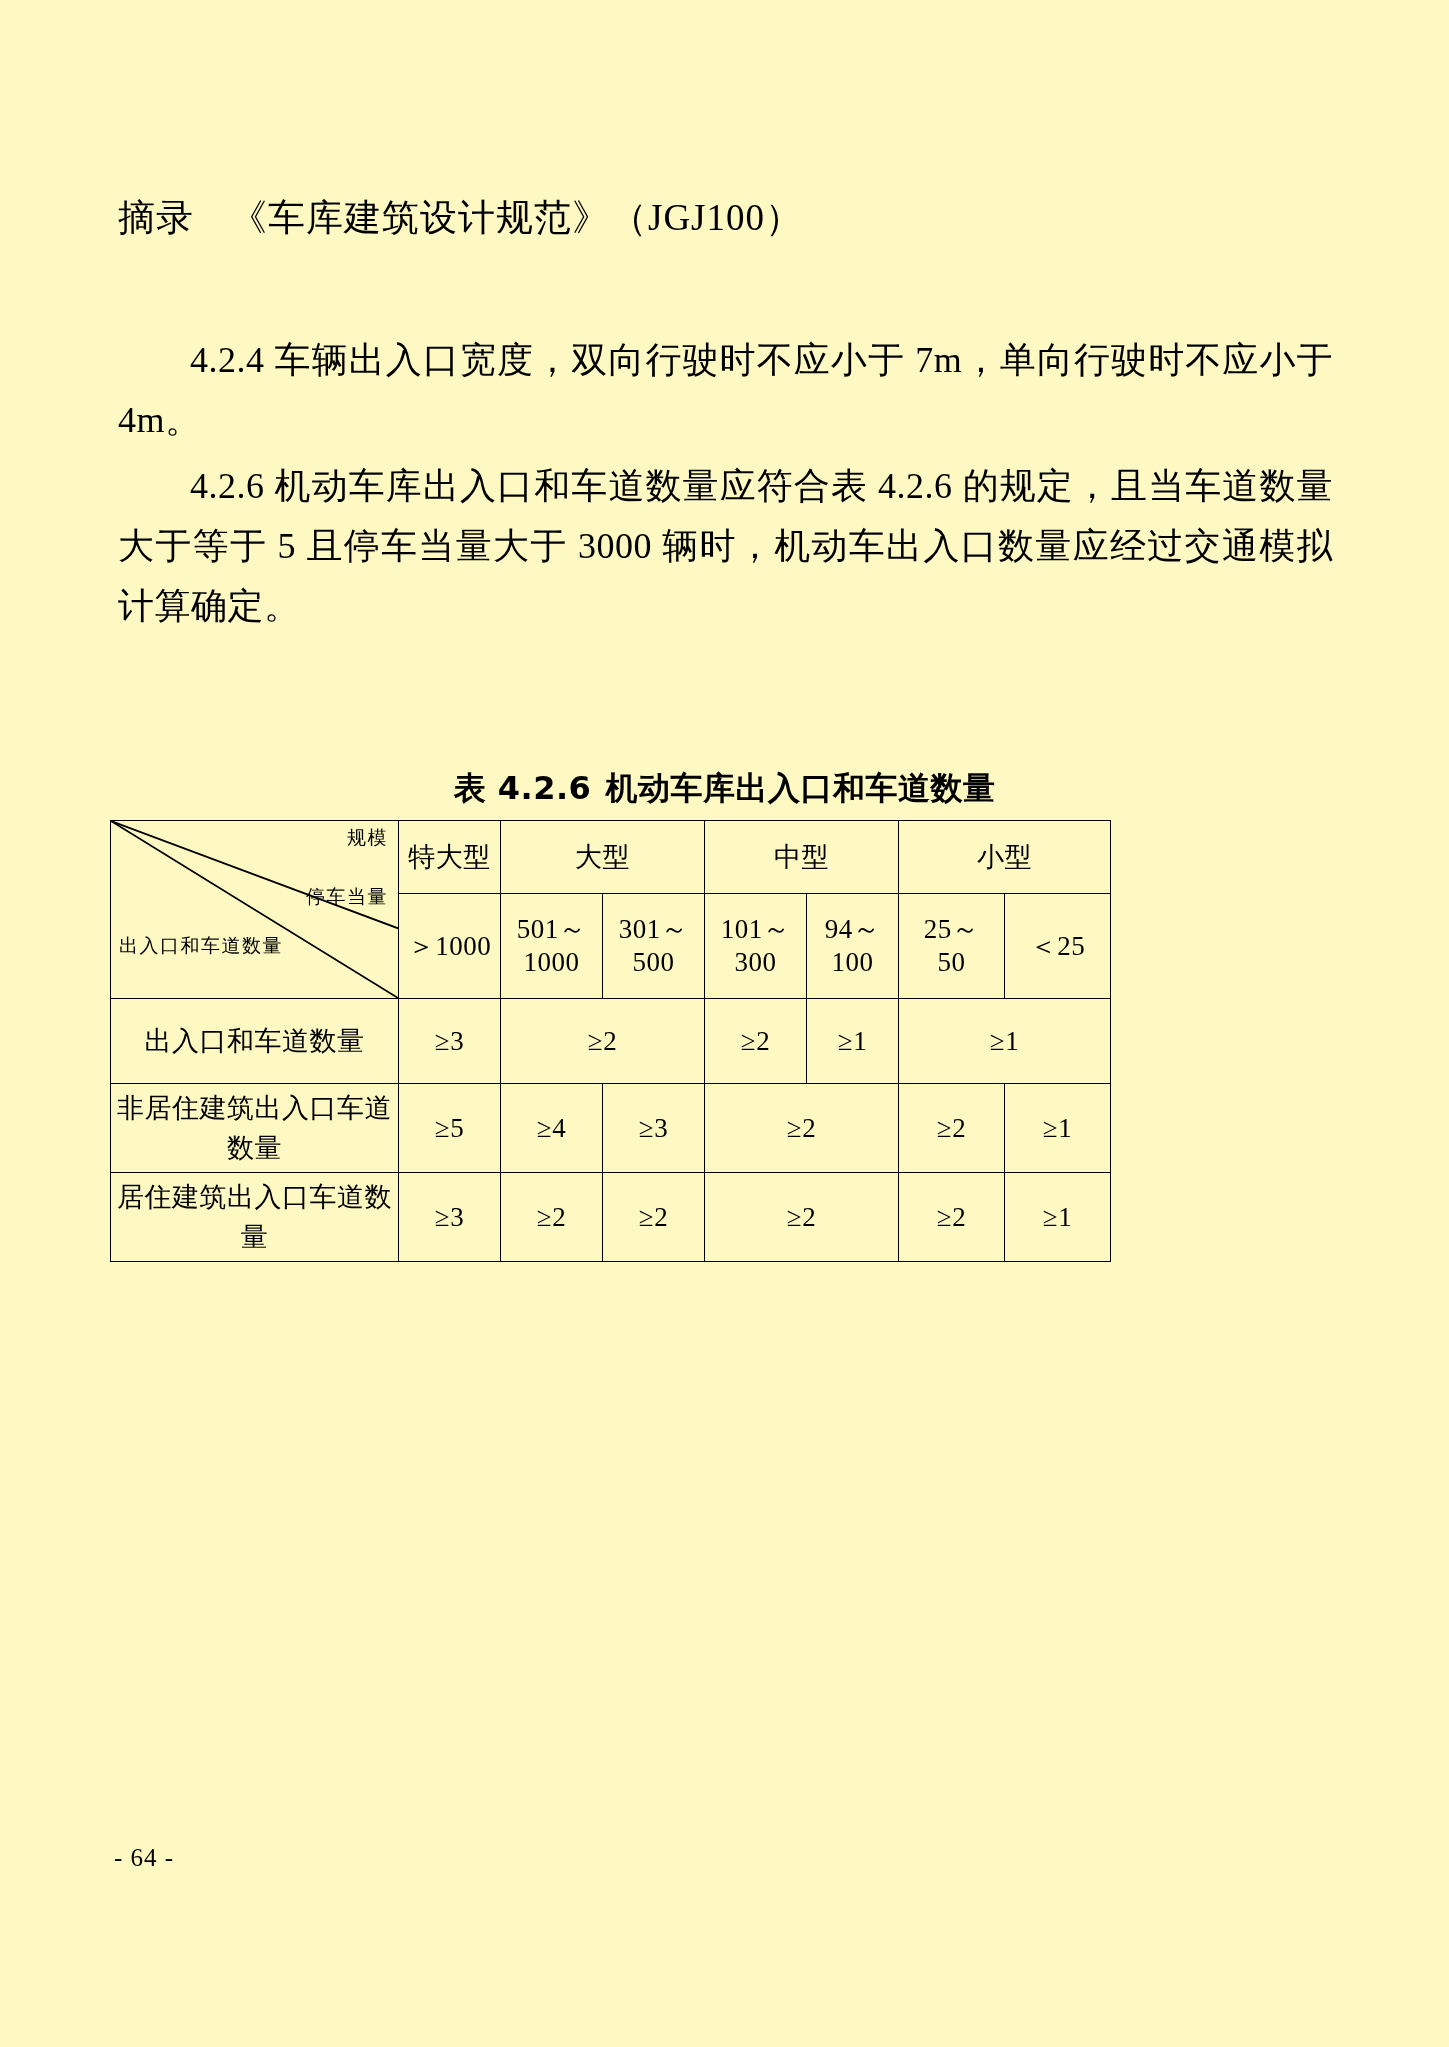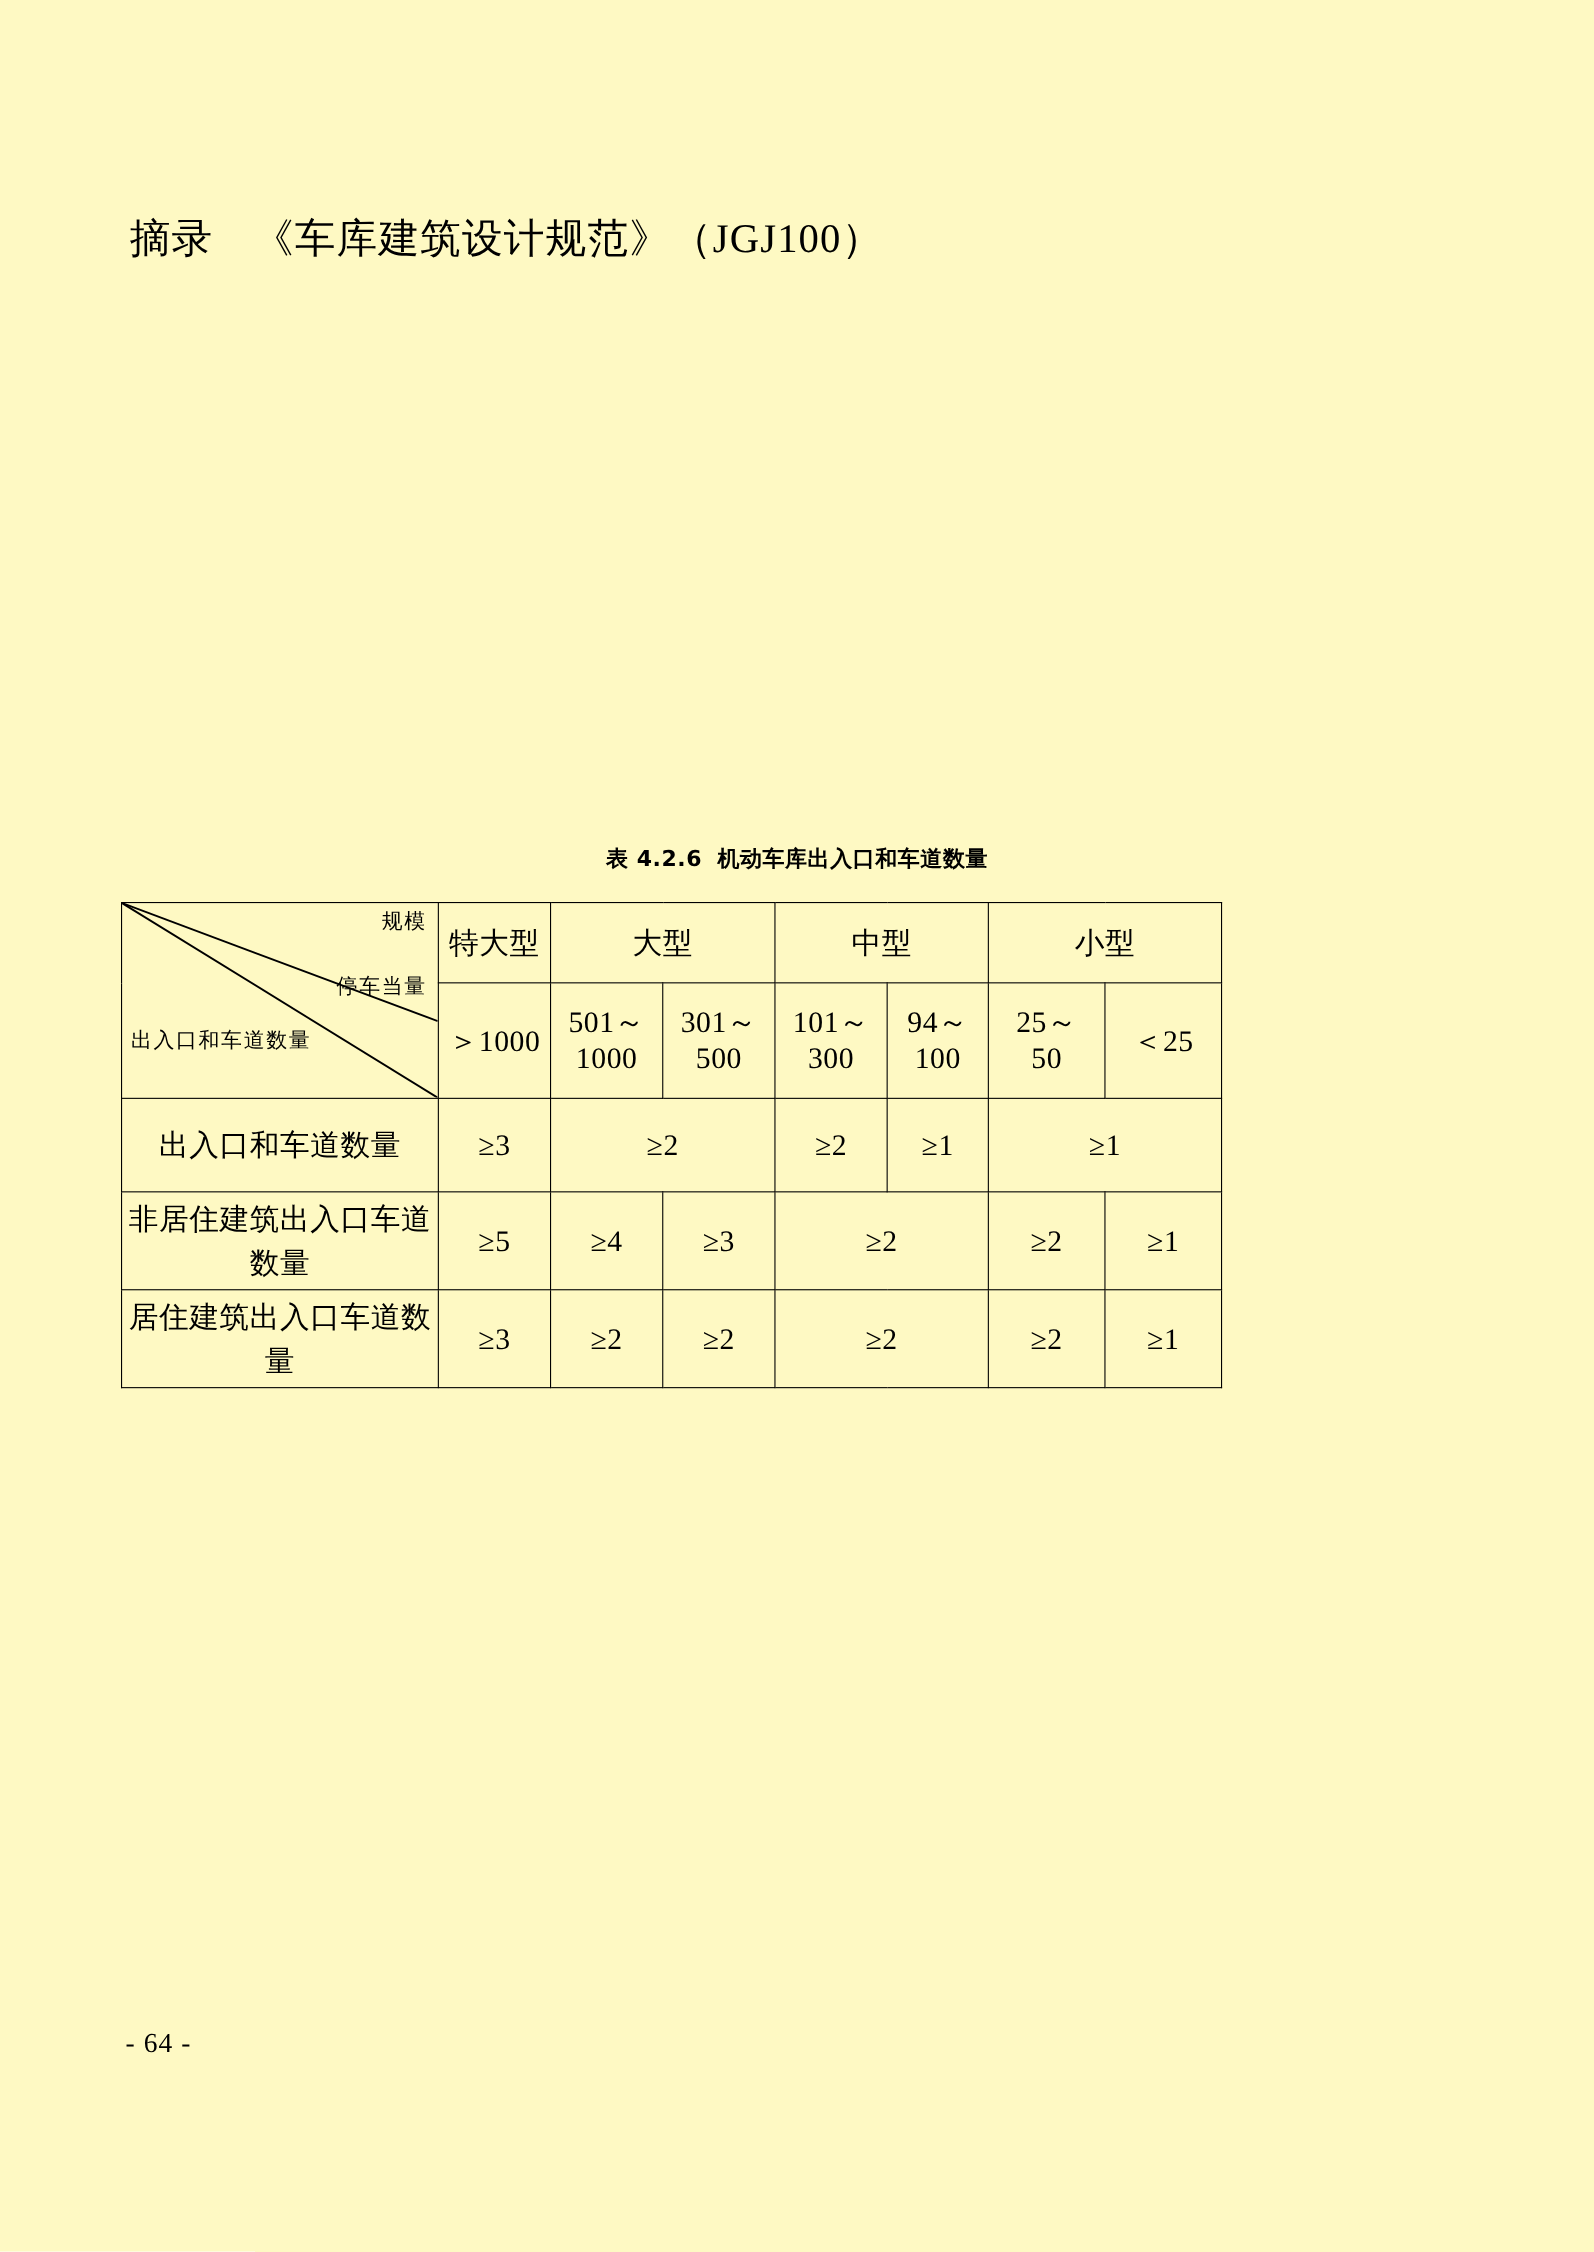--- a/index.html
+++ b/index.html
@@ -52,21 +52,21 @@
 
   
   .table-caption {
     position: absolute;
     left: 0;
     top: 767px;
     width: 1449px;
     text-align: center;
     font-family: "DejaVu Sans", "Liberation Sans", sans-serif;
     font-weight: bold;
-    font-size: 20px;
+    font-size: 32px;
     letter-spacing: 0.5px;
   }
   .table-caption .cap-gap { display: inline-block; width: 14px; }
 
   
   .tbl-wrap {
     position: absolute;
     left: 110px;
     top: 820px;
     width: 1000px;
@@ -129,20 +129,24 @@
 </style>
 </head>
 <body>
 
 <div class="page">
 
   <div class="doc-heading">
     <span>摘录</span><span class="gap"></span><span>《车库建筑设计规范》（JGJ100）</span>
   </div>
 
+  <div class="body-block">
+    <p class="para p1">4.2.4  车辆出入口宽度，双向行驶时不应小于 7m，单向行驶时不应小于 4m。</p>
+    <p class="para p2">4.2.6  机动车库出入口和车道数量应符合表 4.2.6 的规定，且当车道数量大于等于 5 且停车当量大于 3000 辆时，机动车出入口数量应经过交通模拟计算确定。</p>
+  </div>
 
   <div class="table-caption">
     <span>表 4.2.6</span><span class="cap-gap"></span><span>机动车库出入口和车道数量</span>
   </div>
 
   <div class="tbl-wrap">
     <table class="spec">
       <colgroup>
         <col style="width:288px">
         <col style="width:102px">

